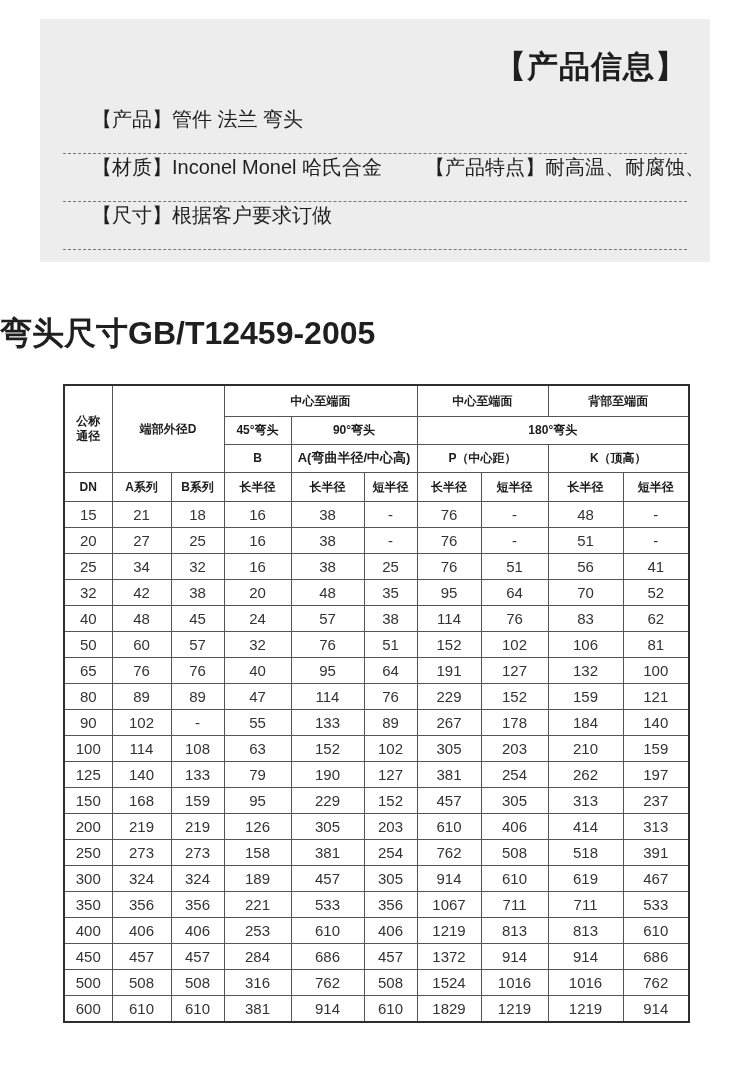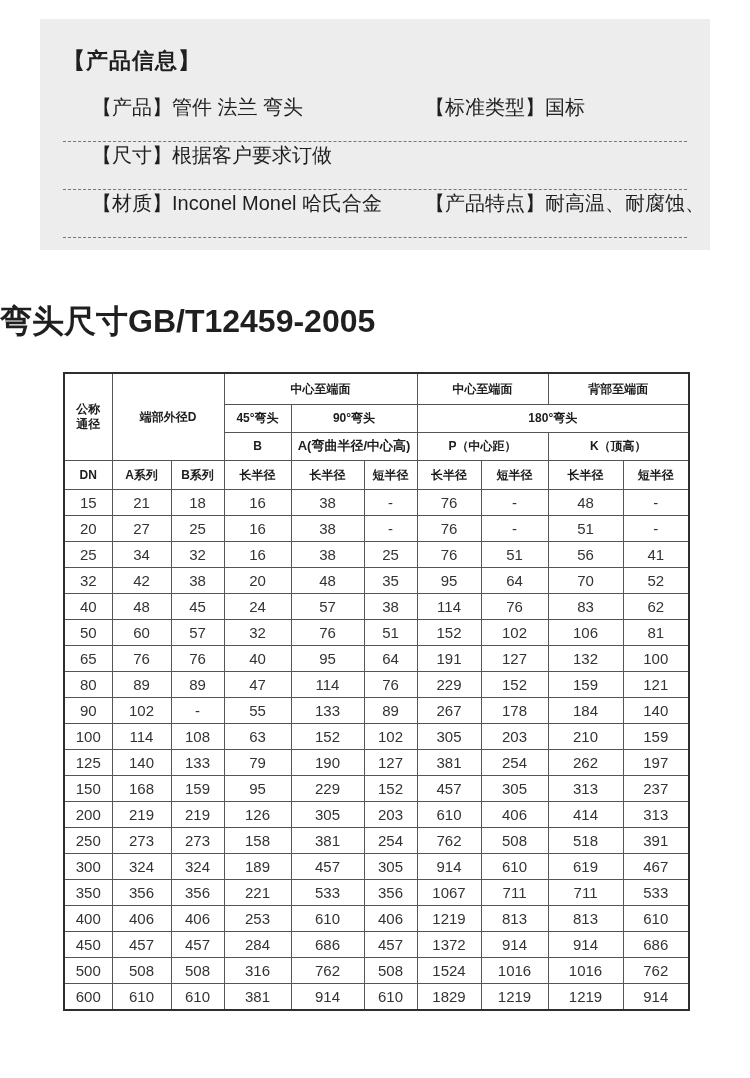--- a/index.html
+++ b/index.html
@@ -12,23 +12,23 @@
     font-family: "Liberation Sans", "DejaVu Sans", sans-serif;
     color: var(--text, #1f1f1f);
   }
   .info-panel {
     background: var(--panel-bg, #ededed);
     margin: 19px 40px 0 40px;
     padding: 27px 23px 12px 23px;
     box-sizing: border-box;
   }
   .panel-title {
-    font-size: 22px;
+    font-size: 31px;
     font-weight: bold;
-    text-align: left;
+    text-align: right;
     margin: 0 0 18px 0;
     letter-spacing: 1px;
   }
   .detail-row {
     display: flex;
     height: 47px;
     border-bottom: 1px dashed #777777;
     font-size: 20px;
     font-weight: 500;
     white-space: nowrap;
@@ -79,29 +79,28 @@
 </head>
 <body>
 
 <div>
 
   <section class="info-panel">
     <h1 class="panel-title">【产品信息】</h1>
     <div>
       <div class="detail-row">
         <div class="detail-left">【产品】管件 法兰 弯头</div>
-        <div class="detail-right">【标准类型】国标</div>
+      </div>
+      <div class="detail-row">
+        <div class="detail-left">【材质】Inconel Monel 哈氏合金</div>
+        <div class="detail-right">【产品特点】耐高温、耐腐蚀、</div>
       </div>
       <div class="detail-row">
         <div class="detail-left">【尺寸】根据客户要求订做</div>
         <div class="detail-right"></div>
-      </div>
-      <div class="detail-row">
-        <div class="detail-left">【材质】Inconel Monel 哈氏合金</div>
-        <div class="detail-right">【产品特点】耐高温、耐腐蚀、</div>
       </div>
     </div>
   </section>
 
   <h2 class="section-title">弯头尺寸GB/T12459-2005</h2>
 
   <table class="dim-table">
     <colgroup>
       <col style="width:48px">
         <col style="width:59px">

